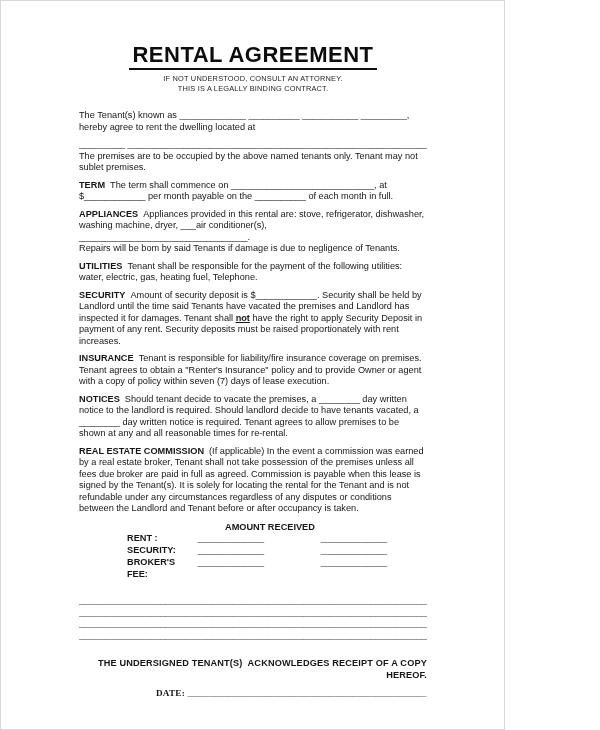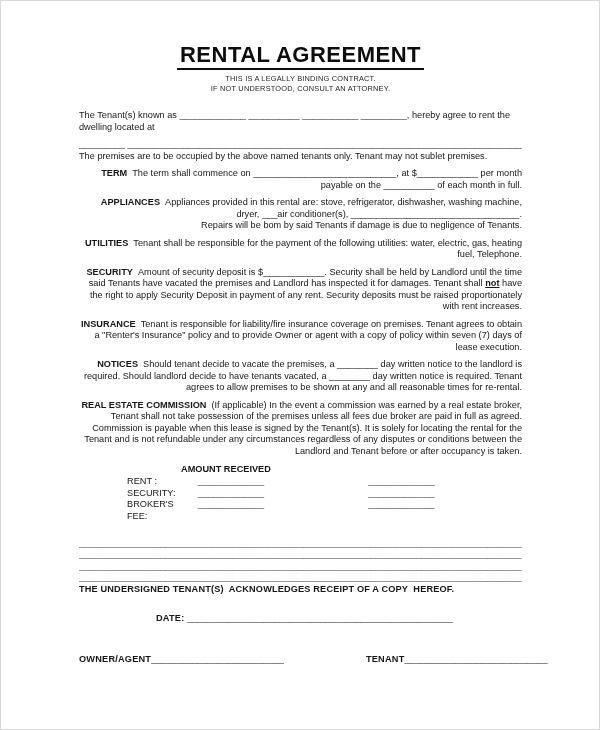--- a/index.html
+++ b/index.html
@@ -1,19 +1,19 @@
 <!DOCTYPE html>
 <html><head>
 <meta charset="utf-8">
 <style>
   html, body { margin:0; padding:0; background:#fff; }
   .page {
     position:relative;
     box-sizing:border-box;
-    width:600px; height:730px;
+    width:505px; height:730px;
     background:#fff;
     border:1px solid #d8d8d8;
     padding:42px 77px 0 78px;
     font-family:"Liberation Sans", sans-serif;
     font-size:9.2px;
     line-height:11.5px;
     color:#161616;
     overflow:hidden;
   }
   .doc-header { text-align:center; }
@@ -36,58 +36,58 @@
     color:#242424;
   }
   .intro { margin-top:17px; }
   .fill { color:#333; }
   .nowrap-line {
     white-space:nowrap;
     overflow:hidden;
     width:100%;
   }
   .address-line { margin-top:6px; }
-  .para { margin:6px 0 0 0;text-align:right; }
+  .para { margin:6px 0 0 0; }
   .para .sec-label { font-weight:bold; margin-right:5px; }
   .u { text-decoration:underline;font-weight:bold; }
   .b { font-weight:bold; }
   .ledger { margin-top:7px; }
   .ledger-row {
     display:grid;
     grid-template-columns:102px 100px 1fr;
     line-height:11.8px;
   }
-  .ledger-head { font-weight:bold; }
-  .ledger-row .row-label { font-weight:normal;padding-left:48px; }
+  .ledger-head { font-weight:bold;gap:44px; }
+  .ledger-row .row-label { font-weight:bold;padding-left:48px; }
   .ledger-row .cell-fill { color:#444;text-align:center; }
   .blank-block { margin-top:15px; }
   .blank-block .nowrap-line { line-height:11.5px; color:#555; }
   .receipt-line {
-    margin-top:0;
-    text-align:left;
+    margin-top:17px;
+    text-align:right;
     font-weight:bold;
     white-space:pre-wrap;
     letter-spacing:0.15px;
   }
-  .date-line { margin-top:18px; margin-left:77px; }
+  .date-line { margin-top:7px; margin-left:77px;font-family:Liberation Serif, serif; }
   .date-line .lab { font-weight:bold; letter-spacing:0.2px; }
   .sig-row { margin-top:29px; display:flex; align-items:flex-end; }
   .sig-row .lab { font-weight:bold; letter-spacing:0.2px; }
   .sig-tenant { margin-left:82px; }
 </style>
 </head>
 <body>
 
 <div class="page">
 
   <div class="doc-header">
     <h1 class="doc-title">RENTAL AGREEMENT</h1>
     <div class="doc-subtitle">
+      <div>IF NOT UNDERSTOOD, CONSULT AN ATTORNEY.</div>
       <div>THIS IS A LEGALLY BINDING CONTRACT.</div>
-      <div>IF NOT UNDERSTOOD, CONSULT AN ATTORNEY.</div>
     </div>
   </div>
 
   <div class="intro">
     <div><span>The Tenant(s) known as</span> <span class="fill">_____________ __________ ___________ _________</span><span>, hereby agree to rent the dwelling located at</span></div>
     <div class="nowrap-line address-line fill">_________ ______________________________________________________________________________.</div>
     <div>The premises are to be occupied by the above named tenants only. Tenant may not sublet premises.</div>
   </div>
 
   <p class="para"><span class="sec-label">TERM</span><span>The term shall commence on ____________________________, at $____________ per month payable on the __________ of each month in full.</span></p>

